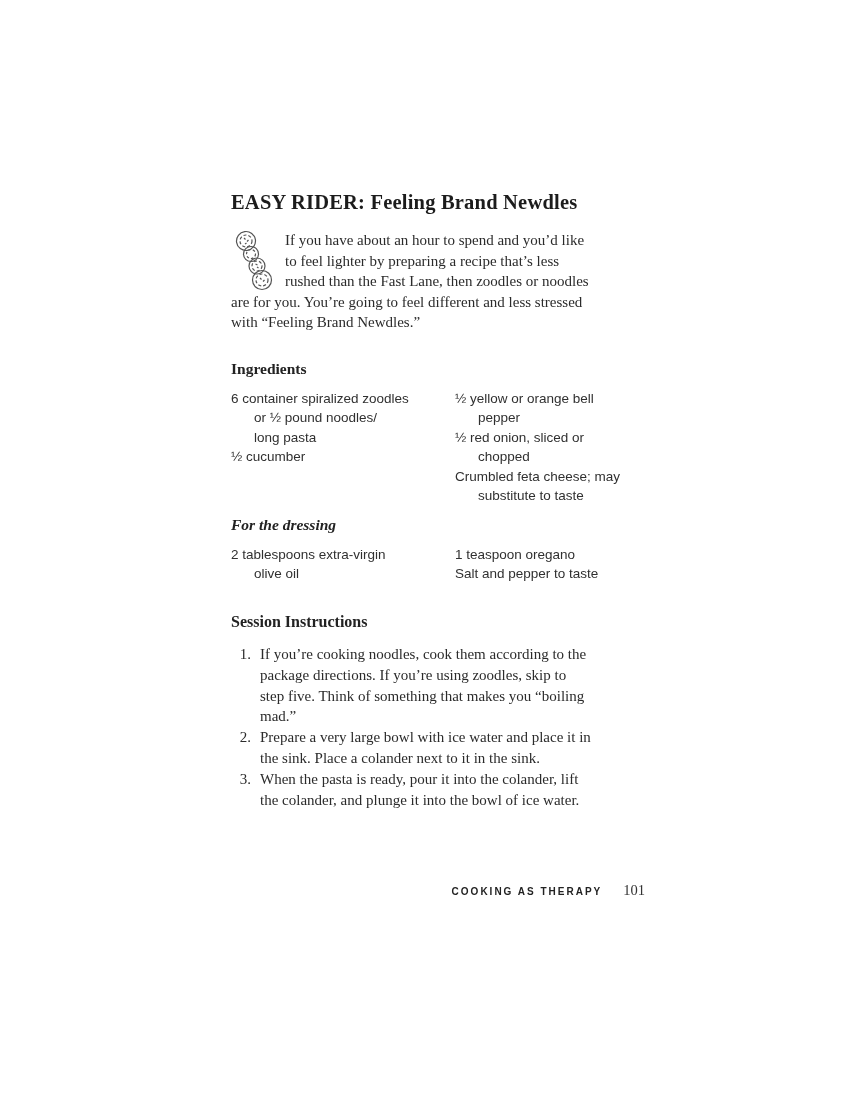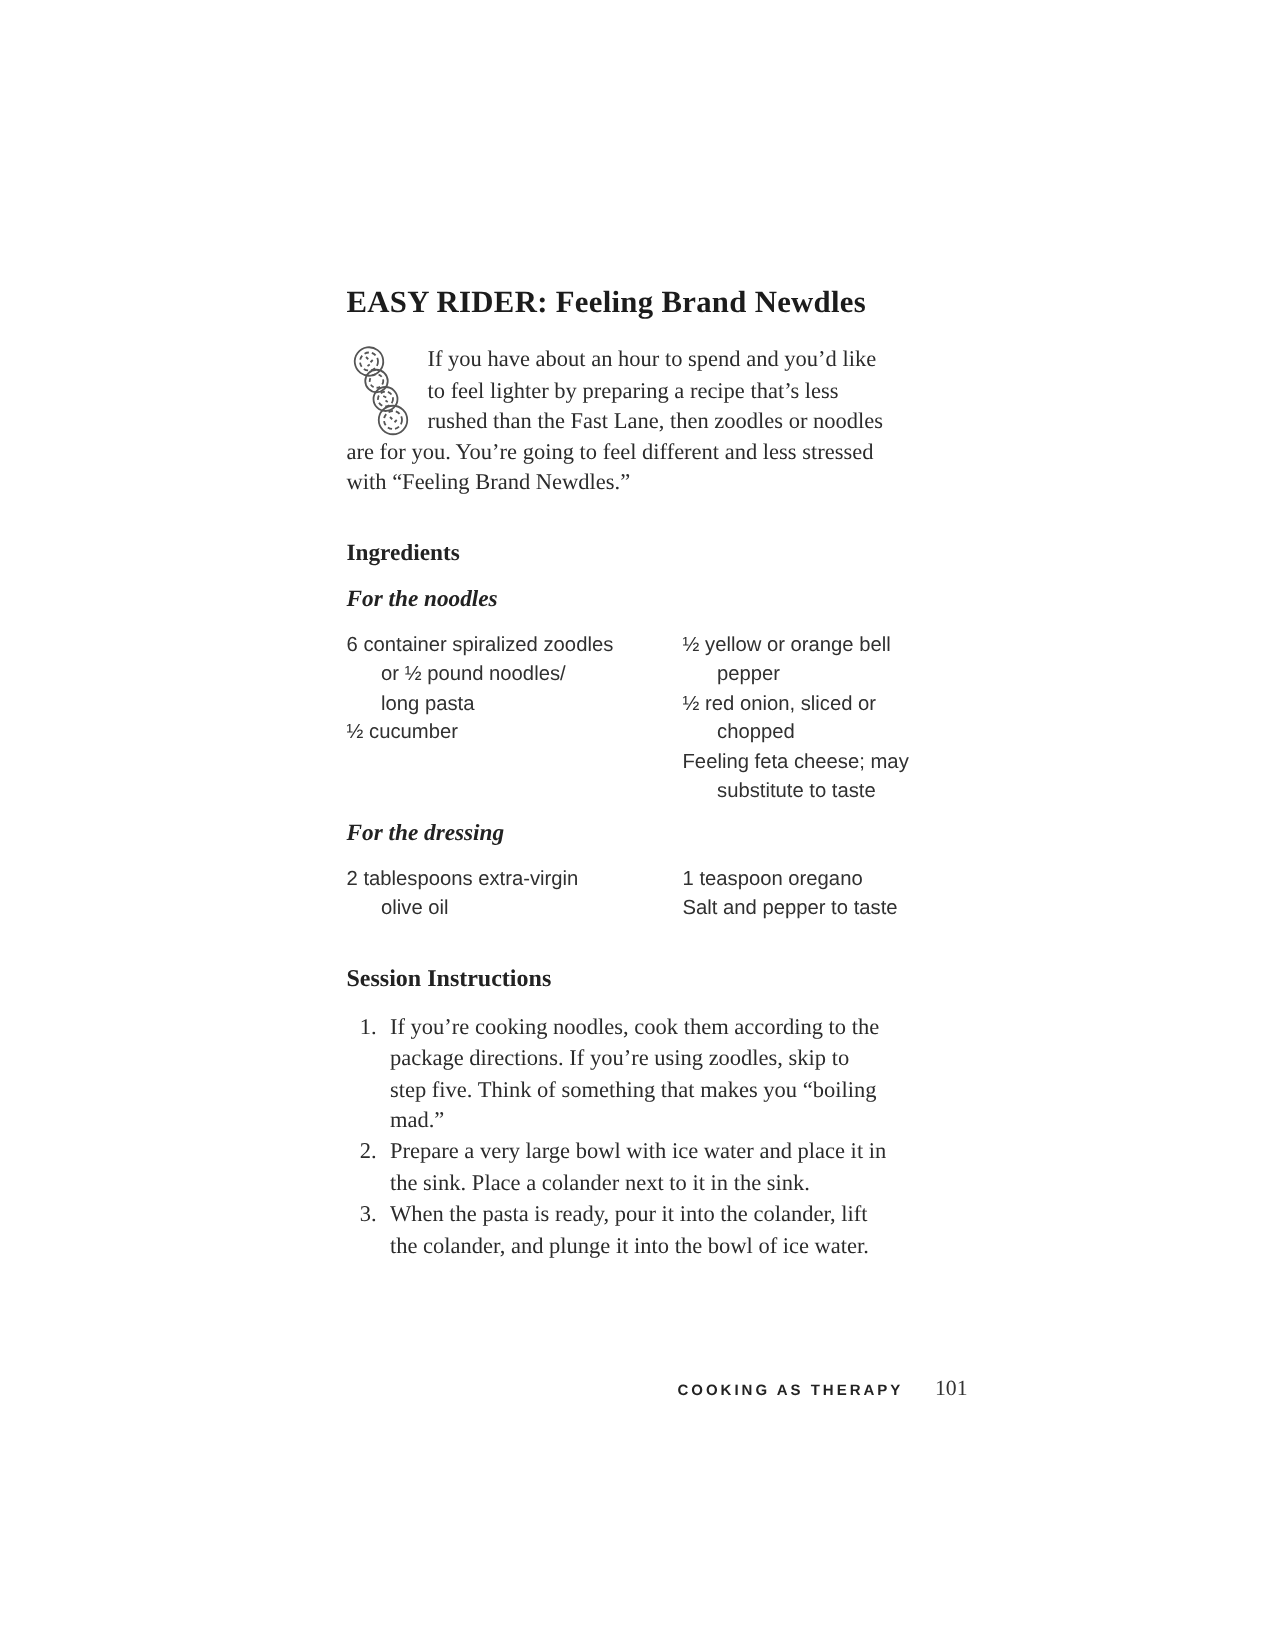--- a/index.html
+++ b/index.html
@@ -82,21 +82,21 @@
   }
   .step-text {
     margin-left: 9px;
     font-size: 15px;
     line-height: 20.8px;
     white-space: pre;
     color: #2b2b2b;
   }
   .footer {
     position: absolute;
-    top: 918px;
+    top: 882px;
     right: 205px;
     display: flex;
     align-items: baseline;
     margin-left: 12px;
   }
   .footer-section {
     font-family: "Liberation Sans", sans-serif;
     font-weight: bold;
     font-size: 10px;
     letter-spacing: 2px;
@@ -130,35 +130,34 @@
         <circle cx="31" cy="50" r="6" stroke-dasharray="3 2"></circle>
         <path d="M29 48 l1.5 1.5 M33.5 50 l-1.5 1.5"></path>
       </svg></span><span>If you have about an hour to spend and you’d like
 to feel lighter by preparing a recipe that’s less
 rushed than the Fast Lane, then zoodles or noodles
 are for you. You’re going to feel different and less stressed
 with “Feeling Brand Newdles.”</span></div>
 
     <h2 class="section-heading ingredients-heading">Ingredients</h2>
 
-    <h3 class="subheading sub-noodles">For the noodles</h3>
 
     <div class="ing-columns">
       <div class="ing-col-left">
         <div class="ing-item">6 container spiralized zoodles
 or ½ pound noodles/
 long pasta</div>
         <div class="ing-item">½ cucumber</div>
       </div>
       <div class="ing-col-right">
         <div class="ing-item">½ yellow or orange bell
 pepper</div>
         <div class="ing-item">½ red onion, sliced or
 chopped</div>
-        <div class="ing-item">Feeling feta cheese; may
+        <div class="ing-item">Crumbled feta cheese; may
 substitute to taste</div>
       </div>
     </div>
 
     <h3 class="subheading sub-dressing">For the dressing</h3>
 
     <div class="ing-columns">
       <div class="ing-col-left">
         <div class="ing-item">2 tablespoons extra-virgin
 olive oil</div>

